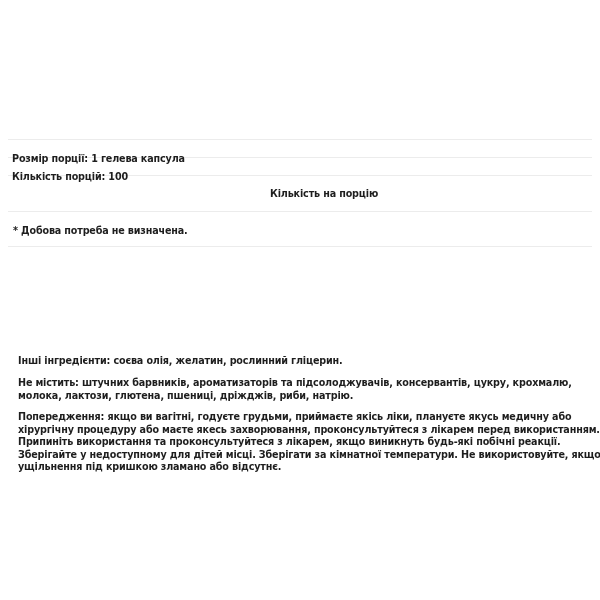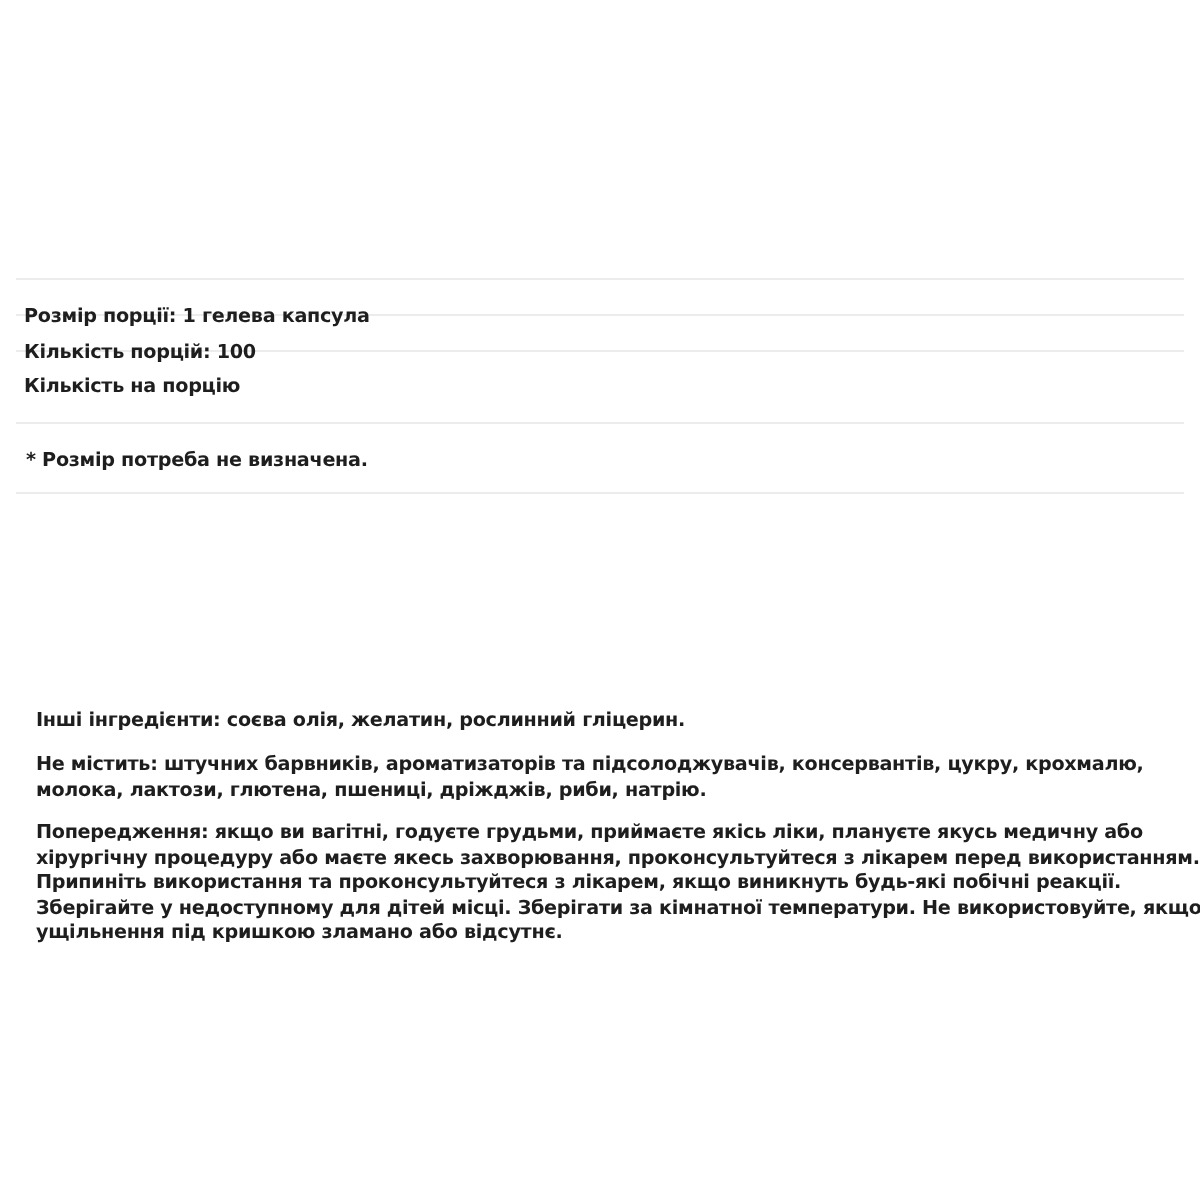--- a/index.html
+++ b/index.html
@@ -11,21 +11,21 @@
     }
     .sheet { position: absolute; left: 8px; top: 139px; width: 584px; }
     .row {
       border-top: 1px solid #ececec;
       box-sizing: border-box;
       font-size: 9.6px;
       line-height: 13px;
       letter-spacing: -0.15px;
     }
     .row.simple { height: 18px; padding: 12px 0 0 4px; }
-    .row.head { height: 36px; display: flex; padding-top: 11px; flex-direction: column; }
+    .row.head { height: 36px; display: flex; padding-top: 11px; }
     .row.item { height: 61px; display: flex; padding-top: 10px; }
     .row.note { height: 36px; padding: 12px 0 0 5px; border-bottom: 1px solid #ececec; }
     .c1 { width: 258px; padding-left: 4px; box-sizing: border-box; padding-right: 6px; }
     .c2 { width: 146px; padding-left: 4px; box-sizing: border-box; }
     .c3 { flex: 1; padding-left: 3px; box-sizing: border-box; }
     .para {
       position: absolute; left: 18px; width: 588px;
       font-size: 9.6px; line-height: 12.6px; letter-spacing: -0.15px;
     }
   </style>
@@ -37,19 +37,19 @@
     <span>Розмір порції: 1 гелева капсула</span>
   </div>
   <div class="row simple">
     <span>Кількість порцій: 100</span>
   </div>
   <div class="row head">
     <div class="c1"></div>
     <div class="c2">Кількість на порцію</div>
   </div>
   <div class="row note">
-    <span>* Розмір потреба не визначена.</span>
+    <span>* Добова потреба не визначена.</span>
   </div>
 </div>
 
 <div class="para" style="top:355px;">Інші інгредієнти: соєва олія, желатин, рослинний гліцерин.</div>
 <div class="para" style="top:377px;">Не містить: штучних барвників, ароматизаторів та підсолоджувачів, консервантів, цукру, крохмалю, молока, лактози, глютена, пшениці, дріжджів, риби, натрію.</div>
 <div class="para" style="top:411px;">Попередження: якщо ви вагітні, годуєте грудьми, приймаєте якісь ліки, плануєте якусь медичну або хірургічну процедуру або маєте якесь захворювання, проконсультуйтеся з лікарем перед використанням. Припиніть використання та проконсультуйтеся з лікарем, якщо виникнуть будь-які побічні реакції. Зберігайте у недоступному для дітей місці. Зберігати за кімнатної температури. Не використовуйте, якщо ущільнення під кришкою зламано або відсутнє.</div>
 
 </body></html>

